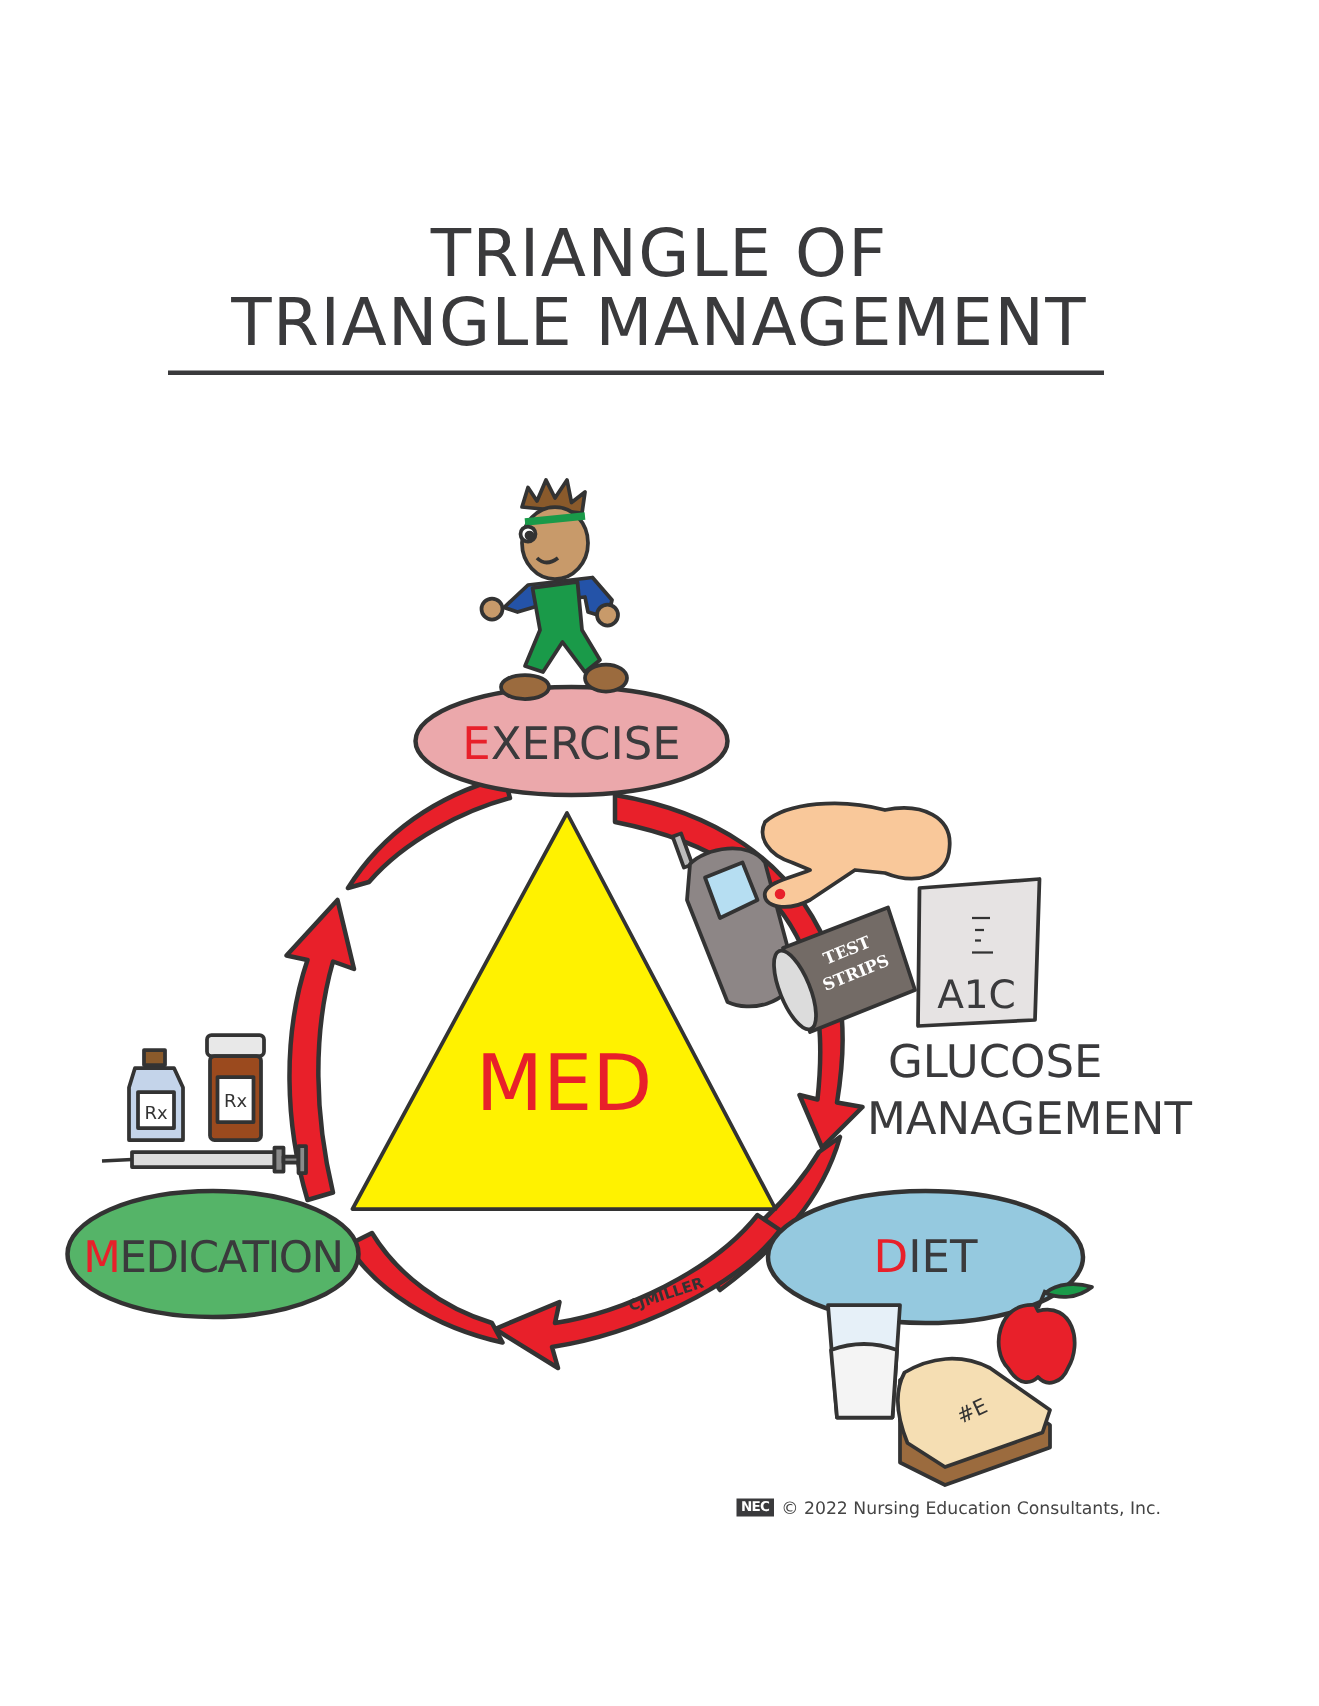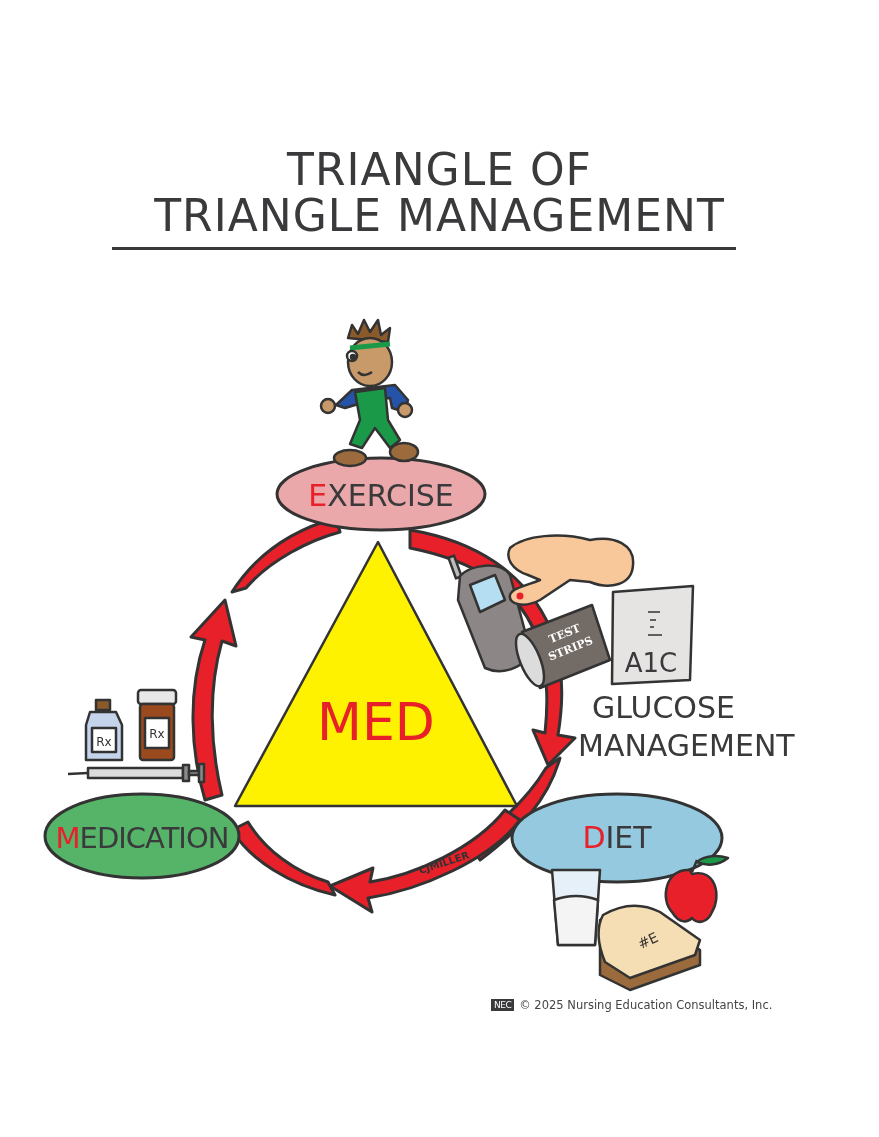--- a/index.html
+++ b/index.html
@@ -8,21 +8,21 @@
   .title { position:absolute; left:0; width:879px; text-align:center;
            font-family:"DejaVu Sans", sans-serif; font-size:44px; letter-spacing:1px;
            color:#3a3a3c; font-weight:normal; }
   #t1 { top:128px;margin-top:16px; }
   #t2 { top:190px; }
   .rule { position:absolute; left:112px; top:247px; width:624px; height:3px; background:#3a3a3c; }
   svg#art { position:absolute; left:0; top:0; }
   .lbl { font-family:"DejaVu Sans", sans-serif; }
   .credit { position:absolute; left:491px; top:998px; font-size:11.5px; color:#444;
             font-family:"DejaVu Sans", sans-serif; display:flex; align-items:center; gap:5px; }
-  .nec-logo { background:#3a3a3c; color:#fff; font-size:9px; font-weight:normal;
+  .nec-logo { background:#3a3a3c; color:#fff; font-size:9px; font-weight:bold;
               padding:0 3px; line-height:12px; letter-spacing:-0.5px; }
 </style>
 </head>
 <body>
 
 <div class="title" id="t1">TRIANGLE OF</div>
 <div class="title" id="t2">TRIANGLE MANAGEMENT</div>
 <div class="rule"></div>
 
 <svg id="art" width="879" height="1137" viewBox="0 0 879 1137">
@@ -152,14 +152,14 @@
   </g>
 
   <text x="592" y="718" font-size="30" fill="#3a3a3c" class="lbl">GLUCOSE</text>
   <text x="578" y="756" font-size="30" fill="#3a3a3c" class="lbl">MANAGEMENT</text>
 
   <text x="445" y="866" font-size="10" fill="#333" text-anchor="middle" transform="rotate(-18 445 866)" class="lbl" font-weight="bold">CJMILLER</text>
 </svg>
 
 <div class="credit">
   <span class="nec-logo">NEC</span>
-  <span>© 2025 Nursing Education Consultants, Inc.</span>
+  <span>© 2022 Nursing Education Consultants, Inc.</span>
 </div>
 
 </body></html>

